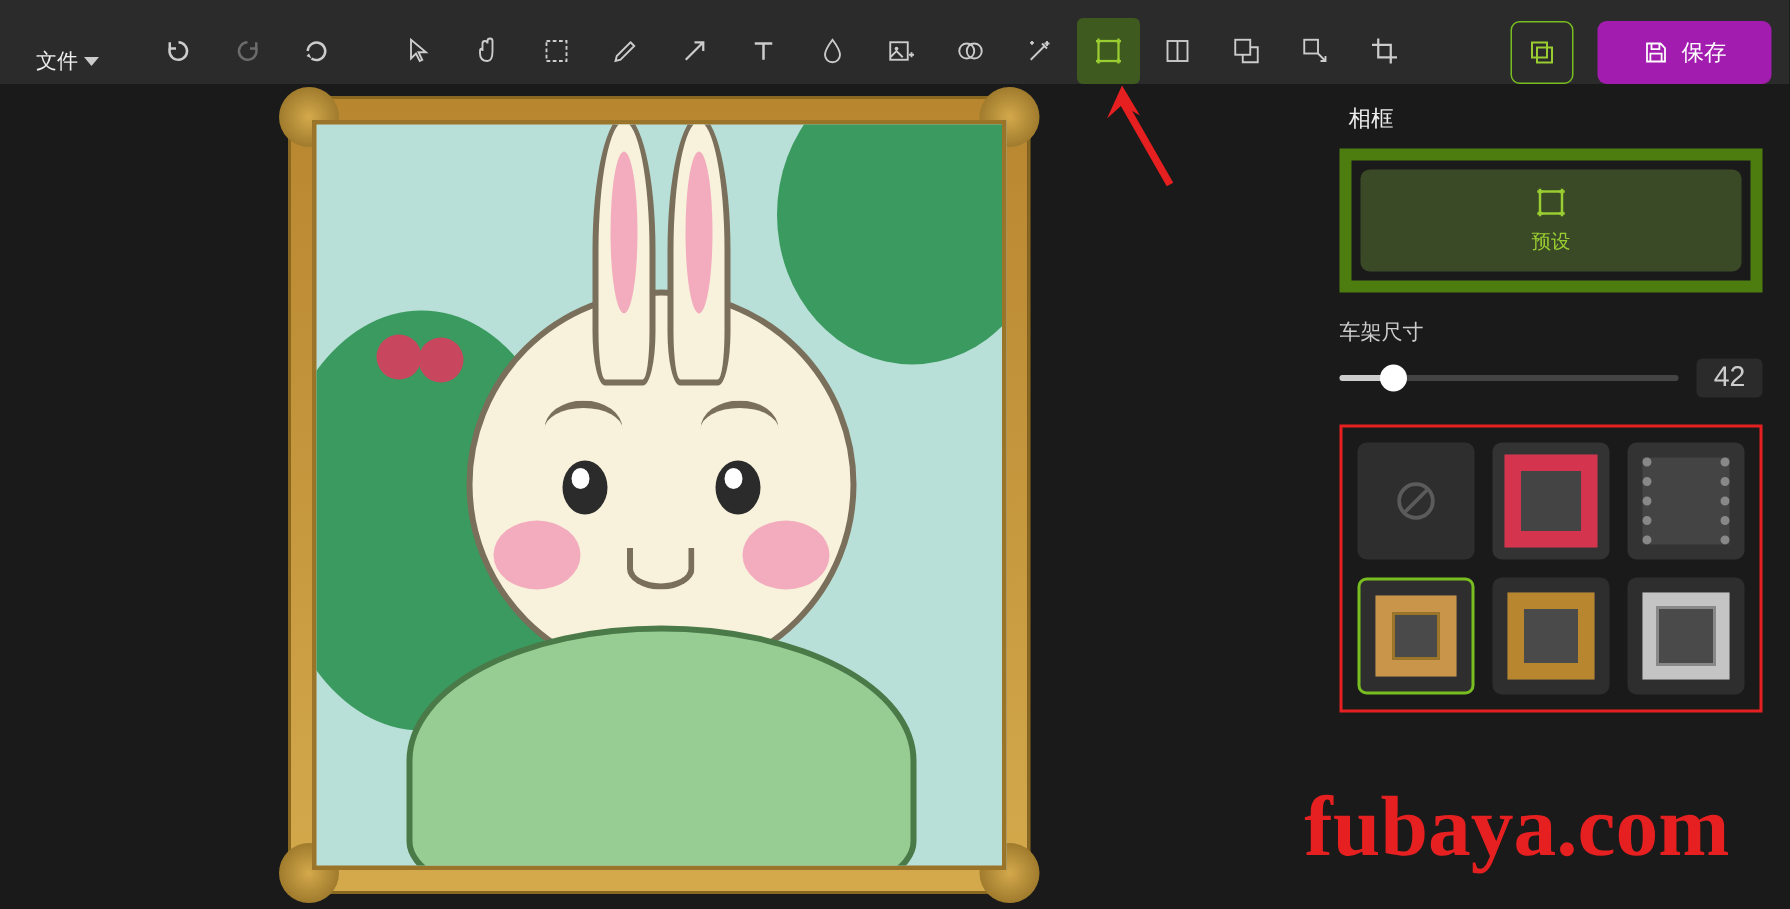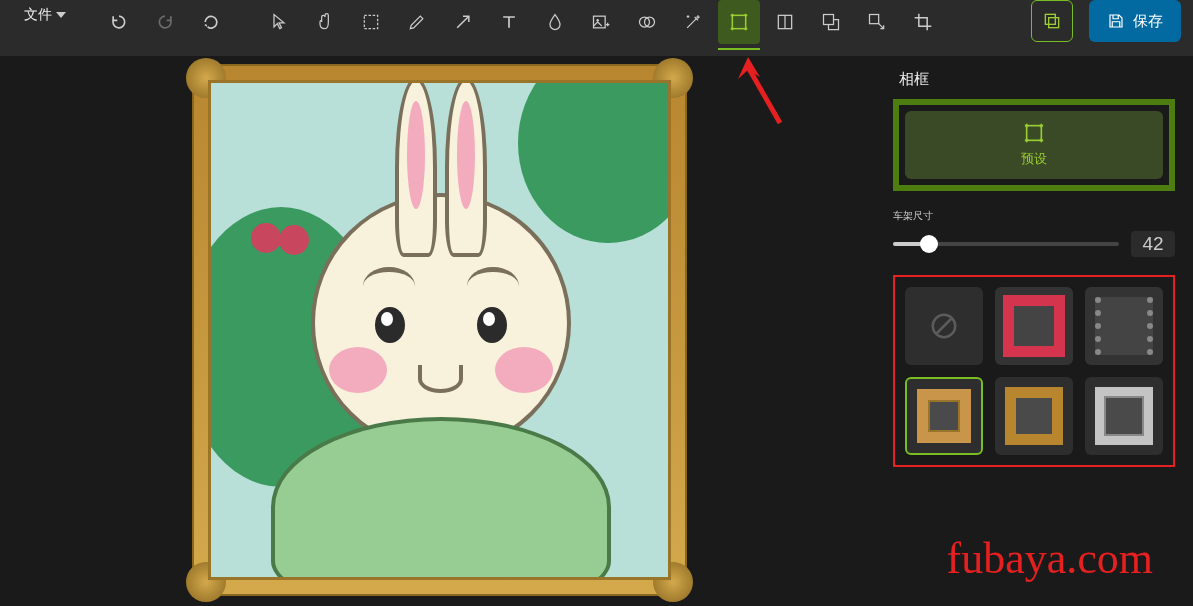--- a/index.html
+++ b/index.html
@@ -1,30 +1,30 @@
 <!DOCTYPE html>
 <html><head>
 <meta charset="utf-8">
 <style>
 * { margin: 0; padding: 0; box-sizing: border-box; }
 body { width: 1193px; height: 606px; background: #1a1a1a; font-family: Arial, sans-serif; overflow: hidden; position: relative; }
 
-.toolbar { height: 56px; background: #2b2b2b; display: flex; align-items: flex-start; padding: 0 12px; gap: 4px; }
+.toolbar { height: 56px; background: #2b2b2b; display: flex; align-items: flex-end; padding: 0 12px; gap: 4px; }
 .file-menu { color: #eee; padding: 6px 12px; cursor: pointer; display: flex; align-items: center; gap: 4px; font-size: 14px; }
 .tool-btn { width: 42px; height: 44px; display: flex; align-items: center; justify-content: center; cursor: pointer; border-radius: 4px; }
 .tool-btn.active { background: #3e5a1f; }
 .tool-btn svg { width: 20px; height: 20px; }
 .tool-btn.disabled { opacity: 0.4; }
 .frame-active { position: relative; }
 .frame-active::after { content: ''; position: absolute; bottom: -6px; left: 0; right: 0; height: 2px; background: #78be20; }
 
 .spacer { flex: 1; }
 
 .btn-round { width: 42px; height: 42px; border-radius: 6px; background: #2b2b2b; border: 1px solid #78be20; display: flex; align-items: center; justify-content: center; cursor: pointer; }
-.btn-save { height: 42px; padding: 0 18px; background: #0369a1; border-radius: 6px; display: flex; align-items: center; gap: 8px; cursor: pointer; color: #fff; font-size: 15px; }
+.btn-save { height: 42px; padding: 0 30px; background: #a21caf; border-radius: 6px; display: flex; align-items: center; gap: 8px; cursor: pointer; color: #fff; font-size: 15px; }
 
 .main { display: flex; height: 455px; }
 .canvas-area { flex: 1; display: flex; align-items: flex-start; justify-content: center; padding: 8px 0; background: #1a1a1a; position: relative; }
 .canvas-frame { width: 495px; height: 532px; background: linear-gradient(#b8862f,#d4a94c); padding: 14px; border: 2px solid #8a6820; position: relative; }
 .canvas-inner { width: 100%; height: 100%; background: #b8e0d8; position: relative; overflow: hidden; border: 3px solid #9a7428; }
 .ornament { position: absolute; width: 40px; height: 40px; background: radial-gradient(#d4a94c,#8a6820); border-radius: 50%; }
 .ornament.tl { top: -8px; left: -8px; }
 .ornament.tr { top: -8px; right: -8px; }
 .ornament.bl { bottom: -8px; left: -8px; }
 .ornament.br { bottom: -8px; right: -8px; }
@@ -47,45 +47,45 @@
 .mouth { position: absolute; top: 168px; left: 103px; width: 45px; height: 28px; border: 4px solid #7a6f5a; border-top: none; border-radius: 0 0 50% 50%; }
 .leaves { position: absolute; bottom: -20px; left: 60px; width: 340px; height: 180px; background: #97cc93; border-radius: 50% 50% 20% 20%; border: 4px solid #4a7a48; }
 .cherry { position: absolute; top: 140px; left: 40px; width: 30px; height: 30px; background: #c8475e; border-radius: 50%; }
 .cherry2 { position: absolute; top: 142px; left: 68px; width: 30px; height: 30px; background: #c8475e; border-radius: 50%; }
 
 .arrow { position: absolute; top: 55px; left: 730px; width: 60px; height: 70px; pointer-events: none; }
 
 .panel { width: 314px; background: #1a1a1a; padding: 14px 18px 14px 14px; position: relative; }
 .panel-title { color: #eee; font-size: 15px; margin-bottom: 10px; padding-left: 6px; }
 
-.mode-row { display: flex; gap: 8px; padding: 6px; border: 6px solid #4d7c0f; margin-bottom: 18px; }
+.mode-row { display: flex; gap: 8px; padding: 6px; border: 8px solid #4d7c0f; margin-bottom: 18px; }
 .mode-btn { flex: 1; height: 68px; background: #333; border-radius: 6px; display: flex; flex-direction: column; align-items: center; justify-content: center; gap: 6px; cursor: pointer; color: #ccc; font-size: 13px; }
 .mode-btn.active { background: #3a4a26; color: #9acd32; }
 .mode-btn svg { width: 22px; height: 22px; }
 
-.slider-label { color: #ccc; font-size: 10px; margin-bottom: 8px; }
+.slider-label { color: #ccc; font-size: 14px; margin-bottom: 8px; }
 .slider-row { display: flex; align-items: center; gap: 12px; margin-bottom: 18px; }
 .slider-track { flex: 1; height: 4px; background: #444; border-radius: 2px; position: relative; }
 .slider-fill { position: absolute; left: 0; top: 0; bottom: 0; width: 16%; background: #ccc; border-radius: 2px; }
 .slider-thumb { position: absolute; left: 16%; top: 50%; transform: translate(-50%, -50%); width: 18px; height: 18px; background: #fff; border-radius: 50%; cursor: pointer; }
 .slider-val { width: 44px; height: 26px; background: #2b2b2b; border-radius: 4px; color: #ccc; font-size: 19px; display: flex; align-items: center; justify-content: center; }
 
 .preset-grid { display: grid; grid-template-columns: repeat(3, 1fr); gap: 12px; padding: 10px; border: 2px solid #e62020; }
 .preset { height: 78px; background: #2e2e2e; border-radius: 6px; cursor: pointer; display: flex; align-items: center; justify-content: center; position: relative; }
 .preset.selected { border: 2px solid #78be20; }
 .preset-none svg { width: 30px; height: 30px; opacity: 0.5; }
 .preset-rose { background: #333; }
 .preset-rose::before { content: ''; position: absolute; inset: 8px; border: 11px solid #d4344e; background: #444; }
 .preset-film { background: #333; }
 .preset-film::before { content: ''; position: absolute; inset: 10px; background: #444; border-left: 6px dotted #888; border-right: 6px dotted #888; }
 .preset-gold::before { content: ''; position: absolute; inset: 10px; border: 11px solid #c8954a; background: #4a4a4a; box-shadow: inset 0 0 0 2px #9a7428; }
 .preset-wood::before { content: ''; position: absolute; inset: 10px; border: 11px solid #b8862f; background: #4a4a4a; }
 .preset-silver::before { content: ''; position: absolute; inset: 10px; border: 9px solid #c4c4c4; background: #4a4a4a; box-shadow: inset 0 0 0 2px #888; }
 
-.watermark { position: absolute; bottom: 22px; right: 40px; color: #e62020; font-size: 44px; font-family: Georgia, serif; font-weight: normal; margin-top: 26px; }
+.watermark { position: absolute; bottom: 22px; right: 40px; color: #e62020; font-size: 57px; font-family: Georgia, serif; font-weight: bold; margin-top: 26px; }
 </style>
 </head>
 <body>
 
 <div class="toolbar">
   <div class="file-menu">
     <span>文件</span>
     <svg viewBox="0 0 10 6" width="10" height="6">
         <path d="M0 0 L5 6 L10 0" fill="#ccc"></path>
       </svg>

